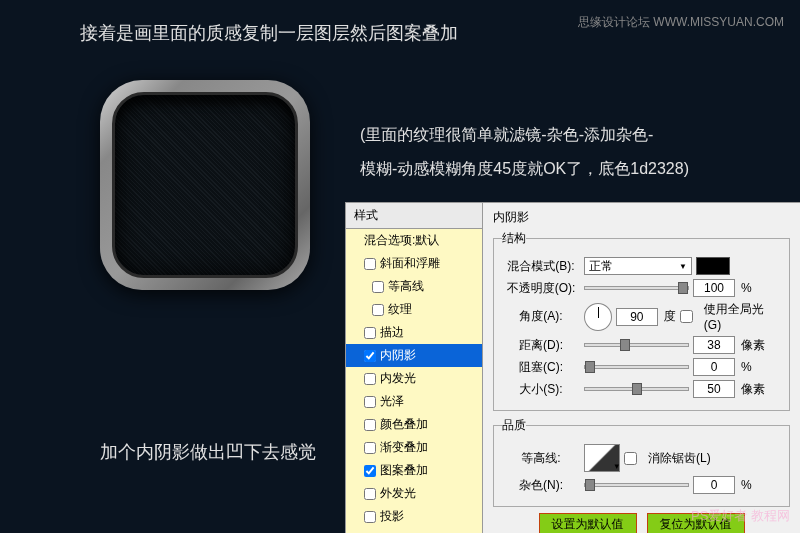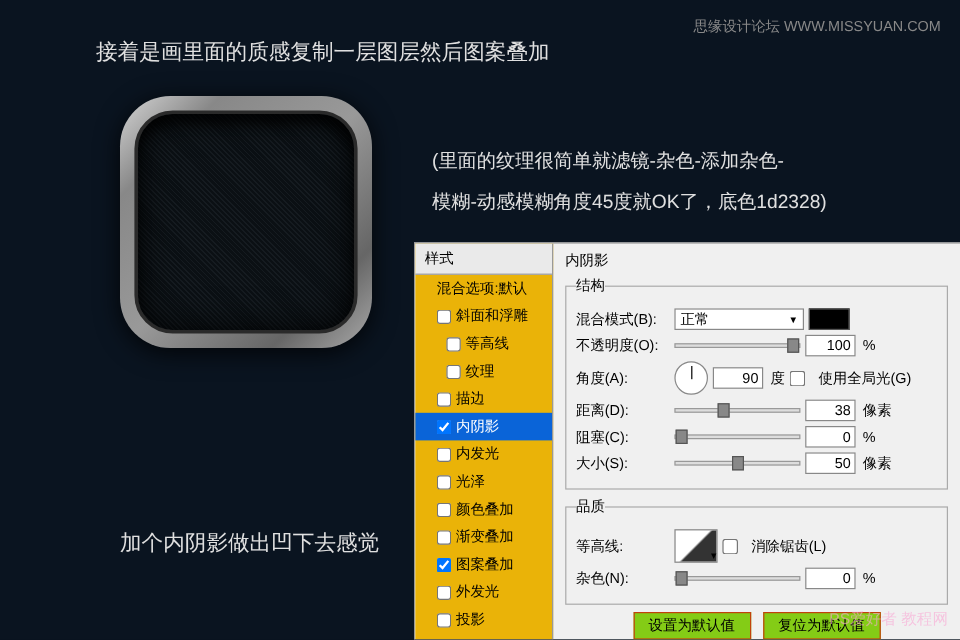--- a/index.html
+++ b/index.html
@@ -7,21 +7,21 @@
       width: 800px;
       height: 533px;
       background: #0a1420;
       font-family: "Microsoft YaHei", Arial, sans-serif;
       color: #e0e0e0;
       position: relative;
       overflow: hidden;
     }
     .header-text {
       position: absolute;
-      top: 31px;
+      top: 21px;
       left: 80px;
       font-size: 18px;
     }
     .watermark {
       position: absolute;
       top: 14px;
       right: 16px;
       font-size: 12px;
       color: #888;
     }
@@ -66,23 +66,23 @@
       bottom: 0;
       background: #f0f0f0;
       color: #000;
       font-size: 12px;
       display: flex;
       overflow: hidden;
       border-top: 1px solid #999;
       border-left: 1px solid #999;
     }
     .styles-column {
-      width: 115px;
+      width: 137px;
       border-right: 1px solid #999;
-      background: #eab308;
+      background: #fef9c3;
     }
     .styles-header {
       padding: 4px 8px;
       border-bottom: 1px solid #999;
       background: #eaeaea;
     }
     .style-item {
       padding: 3px 18px;
       display: flex;
       align-items: center;
@@ -114,21 +114,21 @@
     }
     legend { font-size: 12px; }
     .row {
       display: flex;
       align-items: center;
       margin: 4px 0;
       gap: 4px;
     }
     .row-label {
       width: 78px;
-      text-align: left;
+      text-align: center;
       font-size: 12px;
     }
     .select-box {
       border: 1px solid #888;
       background: #fff;
       padding: 1px 4px;
       width: 108px;
       height: 18px;
       display: flex;
       align-items: center;
@@ -156,21 +156,21 @@
       height: 12px;
       background: #888;
       border: 1px solid #555;
     }
     .num-input {
       width: 42px;
       height: 18px;
       border: 1px solid #888;
       padding: 0 3px;
       font-size: 12px;
-      text-align: right;
+      text-align: center;
     }
     .unit { font-size: 12px; margin-left: 2px; }
     .angle-dial {
       width: 28px;
       height: 28px;
       border: 1px solid #888;
       border-radius: 50%;
       background: #fff;
       position: relative;
     }

